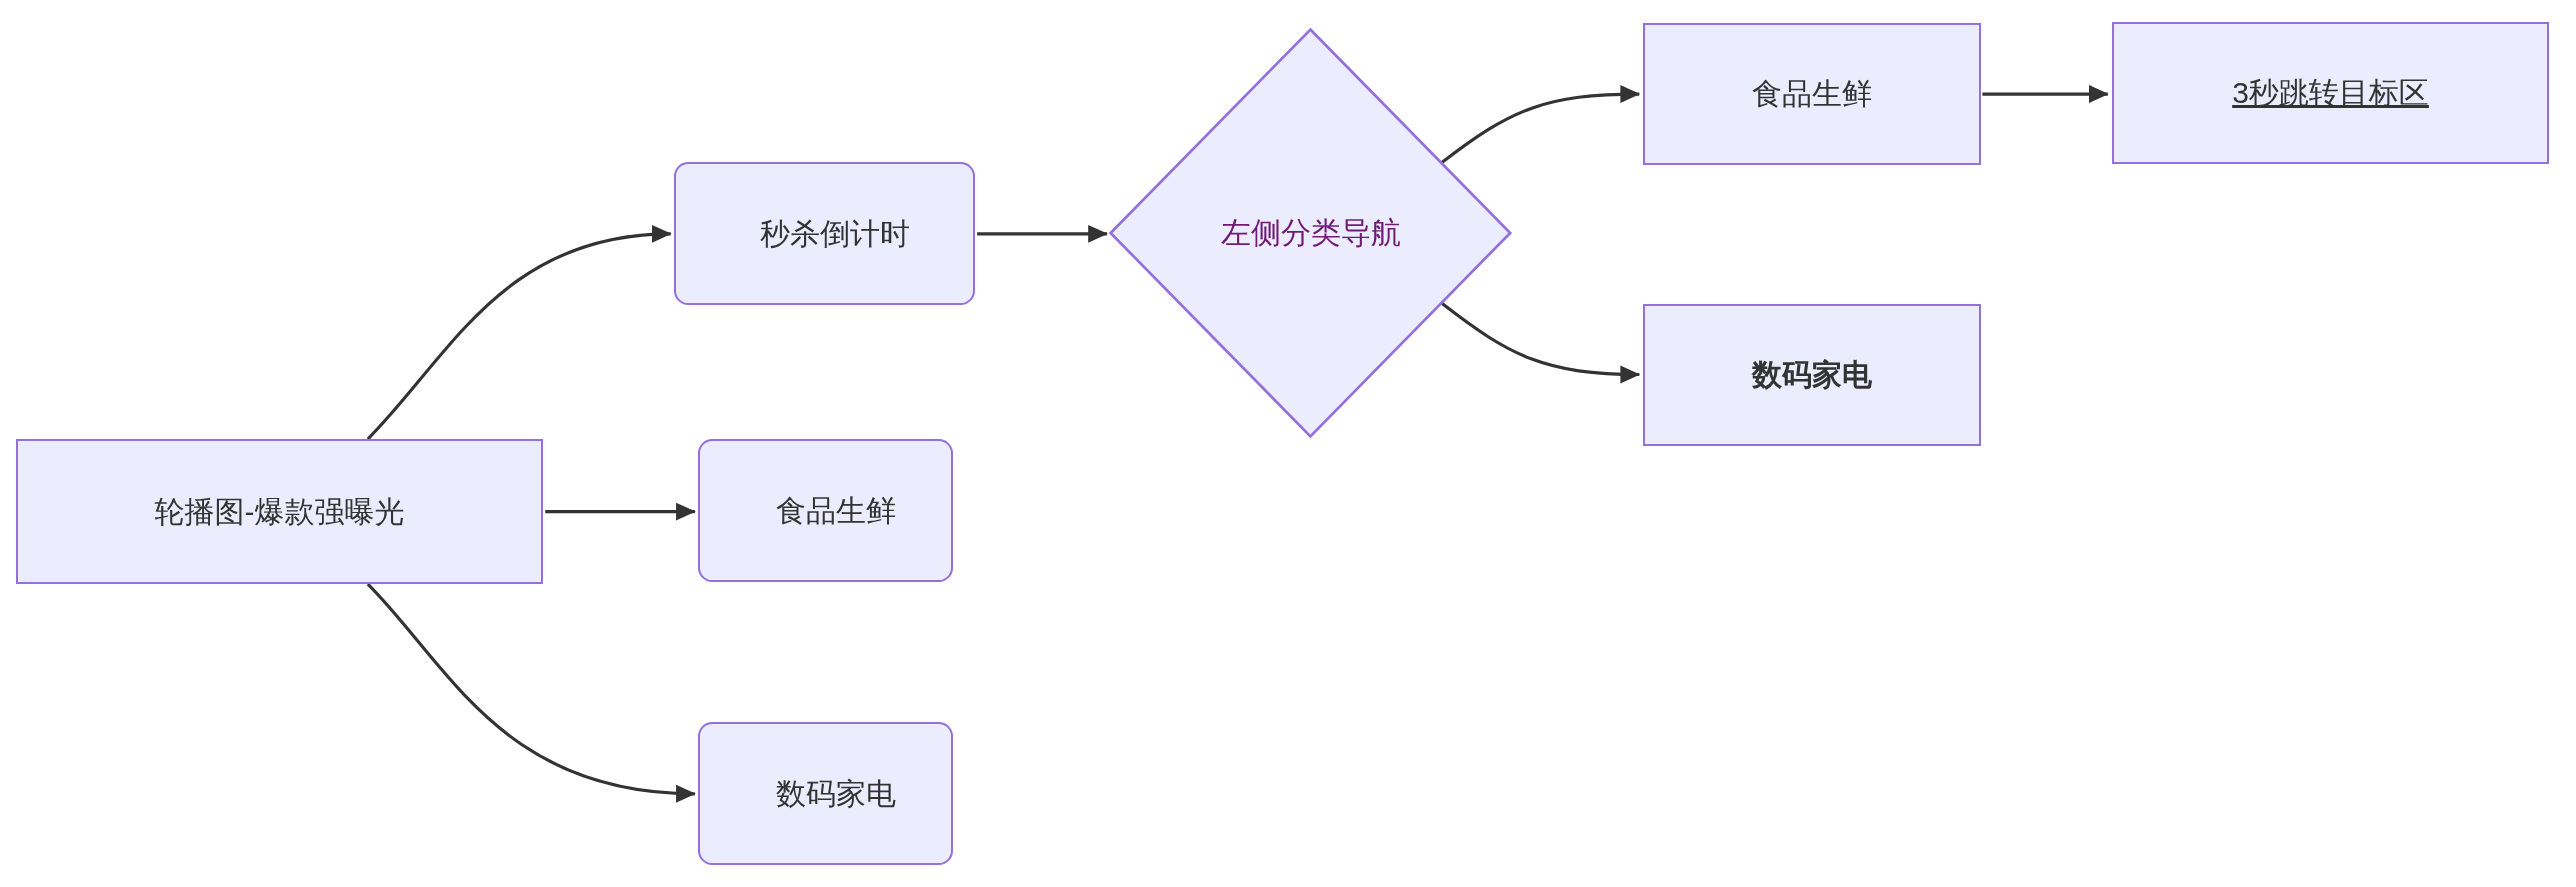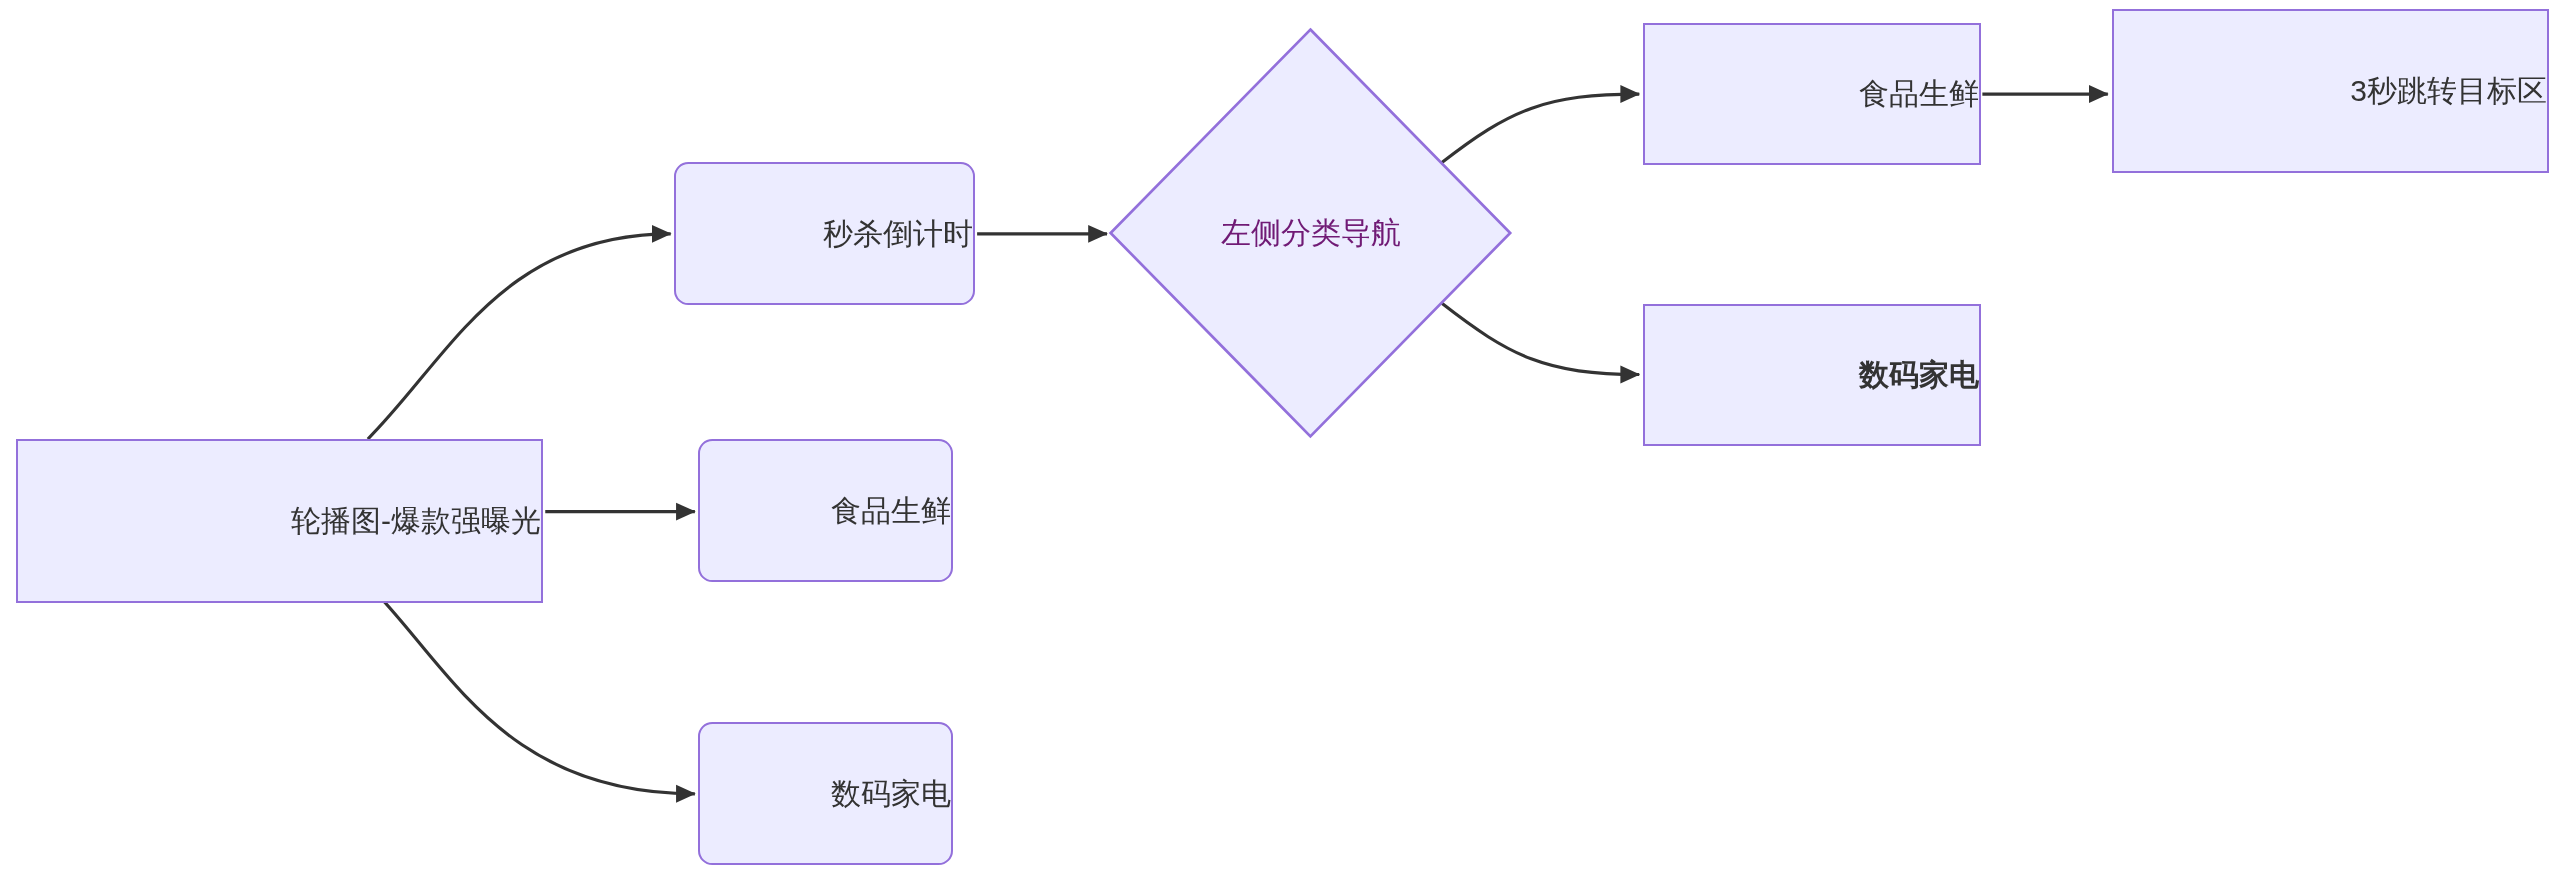--- a/index.html
+++ b/index.html
@@ -33,21 +33,21 @@
     stroke: #9370DB;
     stroke-width: 3px;
   }
   .node {
     position: absolute;
     box-sizing: border-box;
     background: #ECECFF;
     border: 2.7px solid #9370DB;
     display: flex;
     align-items: center;
-    justify-content: flex-end;
+    justify-content: center;
     color: #333333;
     font-size: 30px;
     line-height: 1.2;
     text-align: center;
     white-space: nowrap;
   }
   .node.rounded {
     border-radius: 14.3px;
     padding-left: 21px;
   }
@@ -57,28 +57,28 @@
     align-items: center;
     justify-content: center;
     color: #701a75;
     font-size: 30px;
     text-align: center;
     white-space: nowrap;
     background: transparent;
     border: none;
   }
   
-  .n-carousel  { left: 16px;   top: 439px; width: 527px; height: 164px; }
+  .n-carousel  { left: 16px;   top: 439px; width: 527px; height: 145px; }
   .n-seckill   { left: 674px;  top: 162px; width: 301px; height: 143px; }
   .n-newprod   { left: 698px;  top: 439px; width: 255px; height: 143px; }
   .n-brand     { left: 698px;  top: 722px; width: 255px; height: 143px; }
   .n-nav-label { left: 1111px; top: 30px;  width: 400px; height: 407px; }
   .n-food      { left: 1643px; top: 23px;  width: 338px; height: 142px; }
   .n-digital   { left: 1643px; top: 304px; width: 338px; height: 142px; font-weight: bold; }
-  .n-target    { left: 2112px; top: 9px;  width: 437px; height: 164px; }
+  .n-target    { left: 2112px; top: 22px;  width: 437px; height: 142px; text-decoration: underline; }
 </style>
 </head>
 <body>
 
 <div class="canvas">
 
   <svg class="edges-layer" viewBox="0 0 2874 990" xmlns="http://www.w3.org/2000/svg">
     <defs>
       <marker id="arrow" viewBox="0 0 24 24" markerUnits="userSpaceOnUse" markerWidth="24" markerHeight="24" refX="21" refY="12" orient="auto">
         <path d="M 0 2 L 22 12 L 0 22 z" fill="#333333"></path>

